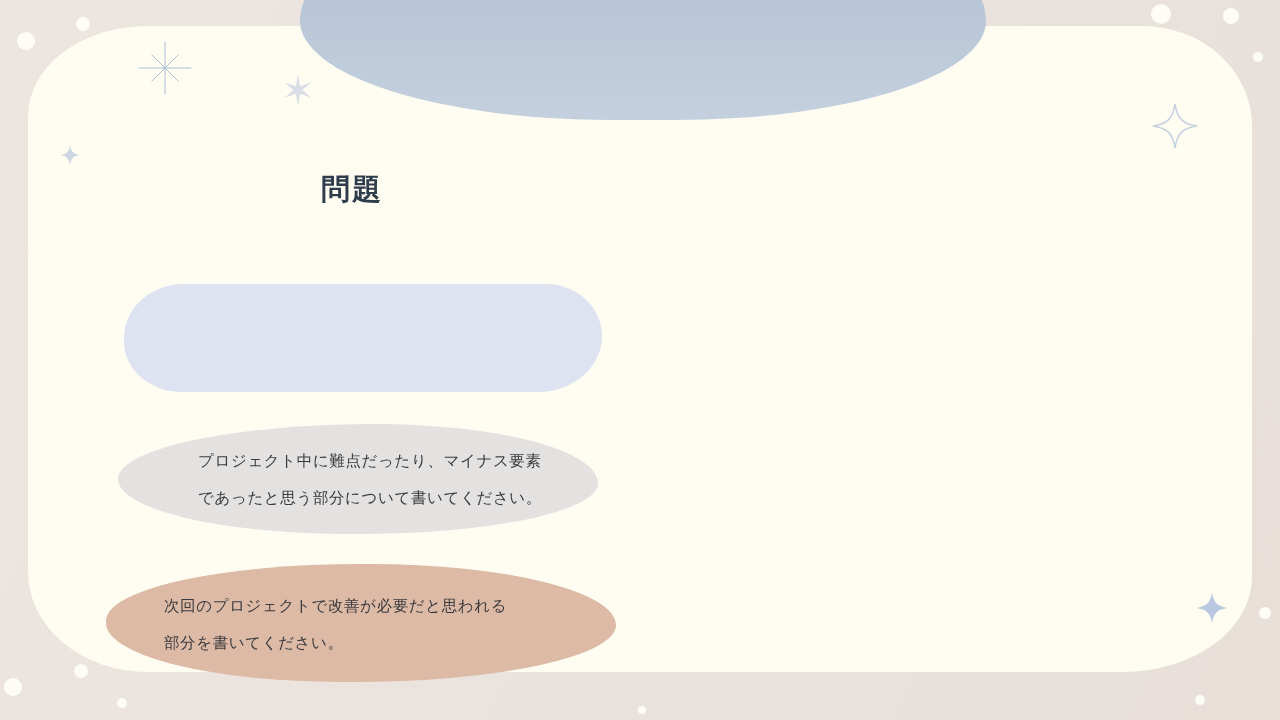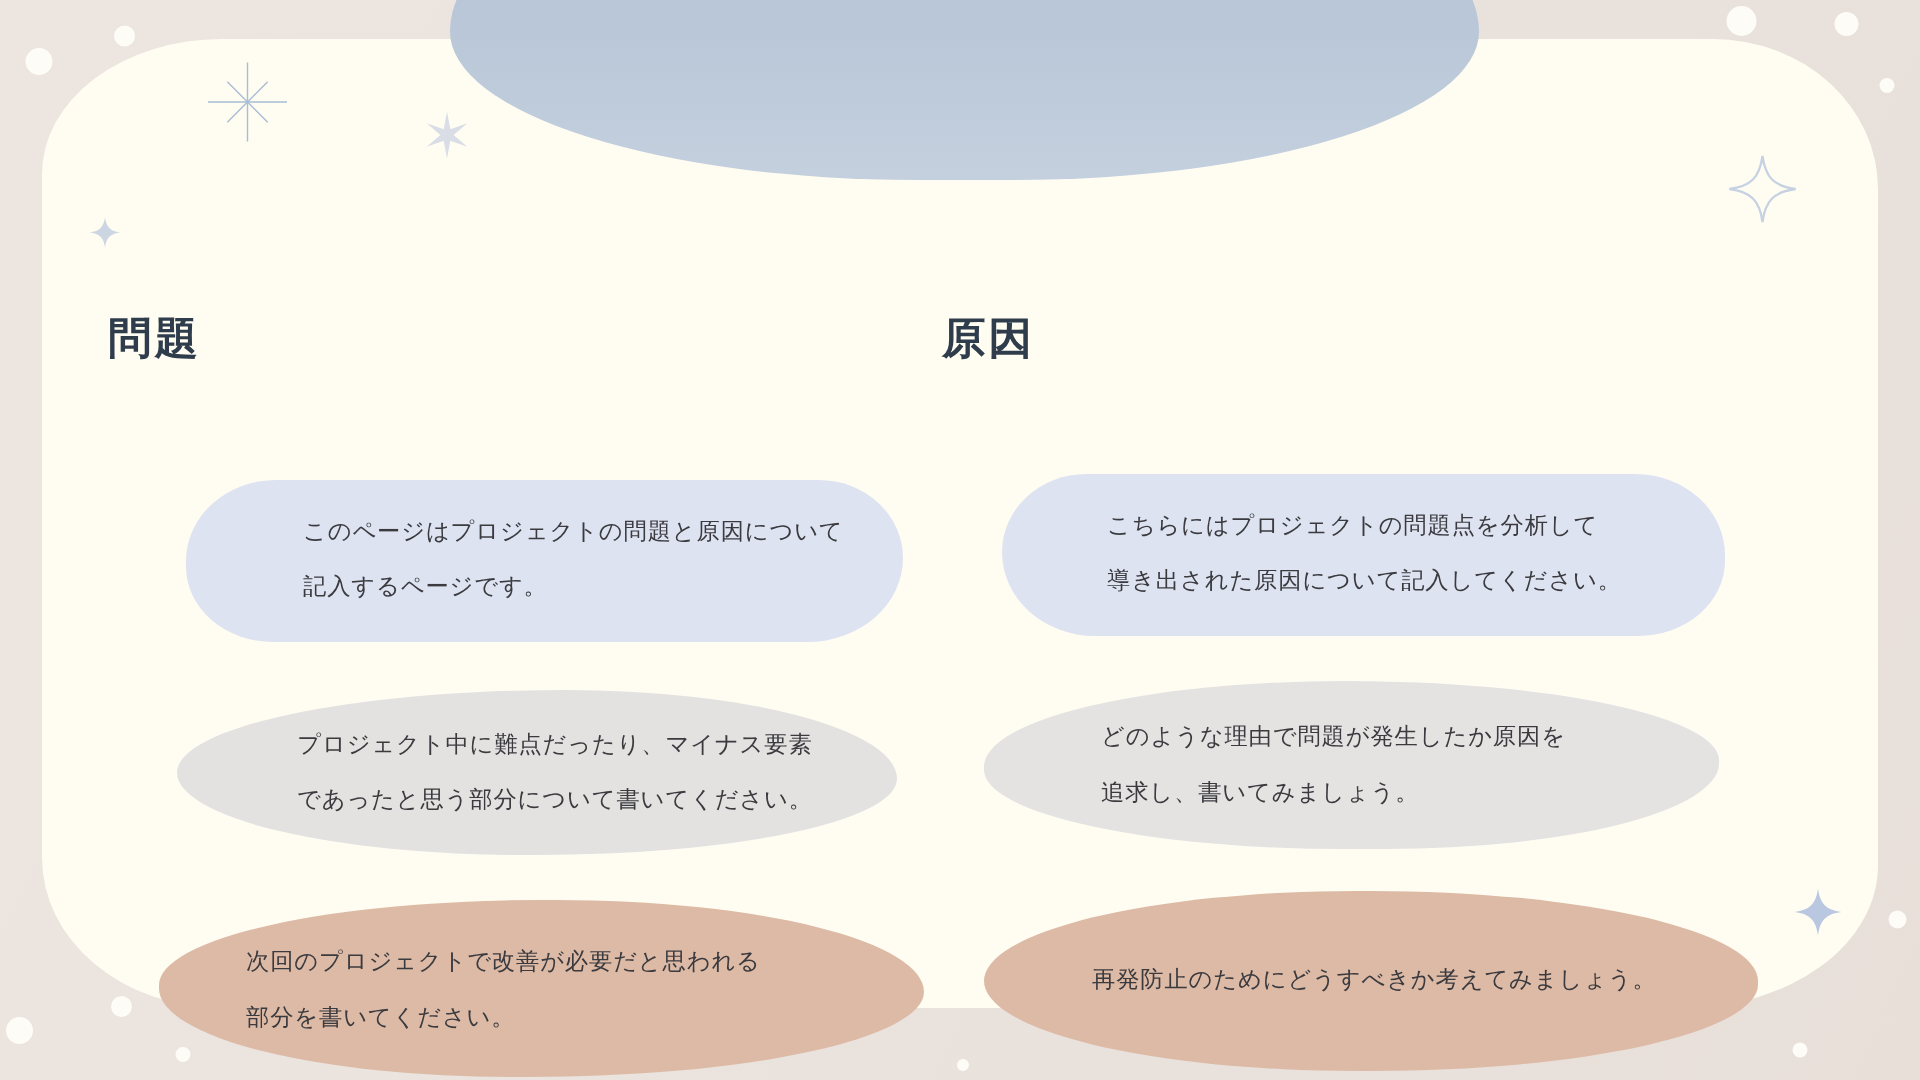--- a/index.html
+++ b/index.html
@@ -38,26 +38,26 @@
 
   
   #columns {
     position:absolute; left:0; top:0; width:1280px; height:720px;
   }
   .col { position:absolute; top:170px; width:560px; }
   .col-left  { left:72px; }
   .col-right { left:628px; }
 
   .col-head {
+    text-align:center;
     font-size:29px;
     font-weight:bold;
     color:#2e3c4b;
     letter-spacing:2px;
     height:48px;
-    margin-top:36px;
   }
 
   
   .blob-wrap { position:relative; }
   .blob {
     position:absolute;
     display:flex; align-items:center;
   }
   .blob-shape {
     position:absolute; inset:0;
@@ -152,49 +152,28 @@
   
 </div>
 
 <div id="columns">
 
   <div class="col col-left">
     <div class="col-head" style="color: rgb(46, 60, 75);">問題</div>
     <div class="blob-wrap">
       <div class="blob lb1">
         <div class="blob-shape" style="background: rgb(222, 227, 241);"></div>
-        <div class="blob-text" style="color: rgb(58, 58, 63);">このページはプロジェクトの問題と原因について
-記入するページです。</div>
       </div>
       <div class="blob lb2">
         <div class="blob-shape" style="background: rgb(227, 226, 225);"></div>
-        <div class="blob-text" style="color: rgb(58, 58, 63); text-align: center;">プロジェクト中に難点だったり、マイナス要素
+        <div class="blob-text" style="color: rgb(58, 58, 63);">プロジェクト中に難点だったり、マイナス要素
 であったと思う部分について書いてください。</div>
       </div>
       <div class="blob lb3">
         <div class="blob-shape" style="background: rgb(221, 186, 165);"></div>
         <div class="blob-text" style="color: rgb(58, 58, 63);">次回のプロジェクトで改善が必要だと思われる
 部分を書いてください。</div>
       </div>
     </div>
   </div>
 
-  <div class="col col-right">
-    <div class="col-head" style="color: rgb(46, 60, 75);">原因</div>
-    <div class="blob-wrap">
-      <div class="blob rb1">
-        <div class="blob-shape" style="background: rgb(222, 227, 241);"></div>
-        <div class="blob-text" style="color: rgb(58, 58, 63);">こちらにはプロジェクトの問題点を分析して
-導き出された原因について記入してください。</div>
-      </div>
-      <div class="blob rb2">
-        <div class="blob-shape" style="background: rgb(228, 227, 226);"></div>
-        <div class="blob-text" style="color: rgb(58, 58, 63);">どのような理由で問題が発生したか原因を
-追求し、書いてみましょう。</div>
-      </div>
-      <div class="blob rb3">
-        <div class="blob-shape" style="background: rgb(221, 186, 165);"></div>
-        <div class="blob-text" style="color: rgb(58, 58, 63);">再発防止のためにどうすべきか考えてみましょう。</div>
-      </div>
-    </div>
-  </div>
 
 </div>
 
 </body></html>

